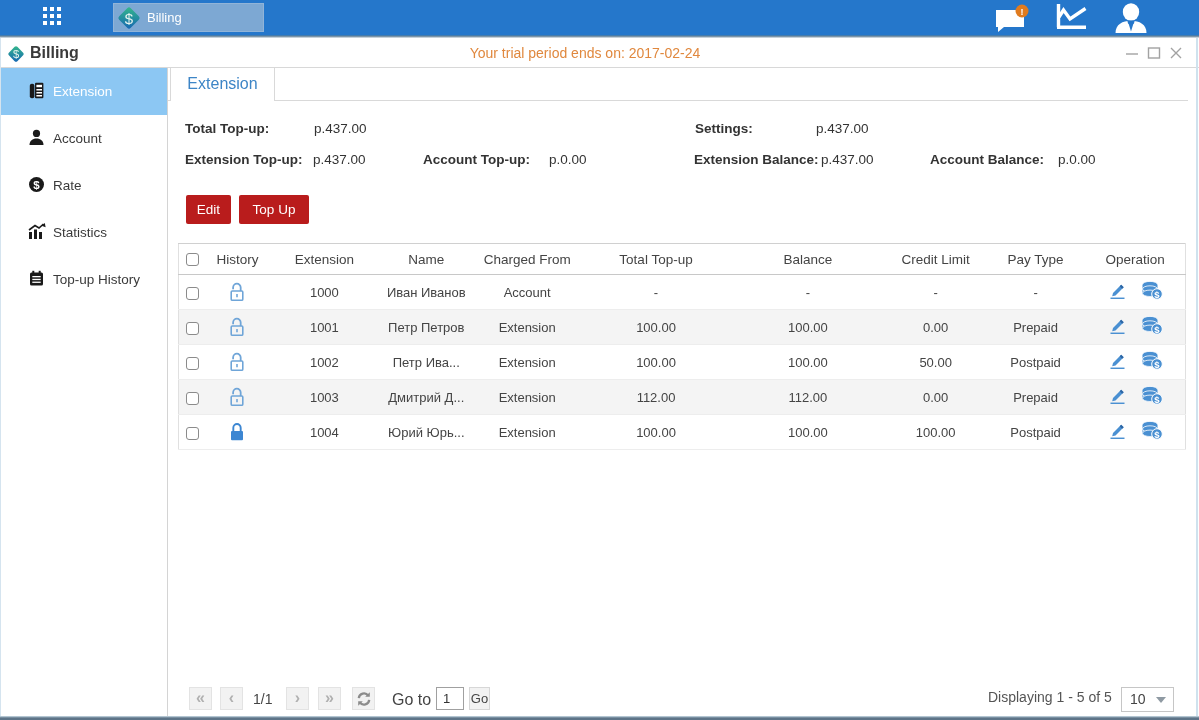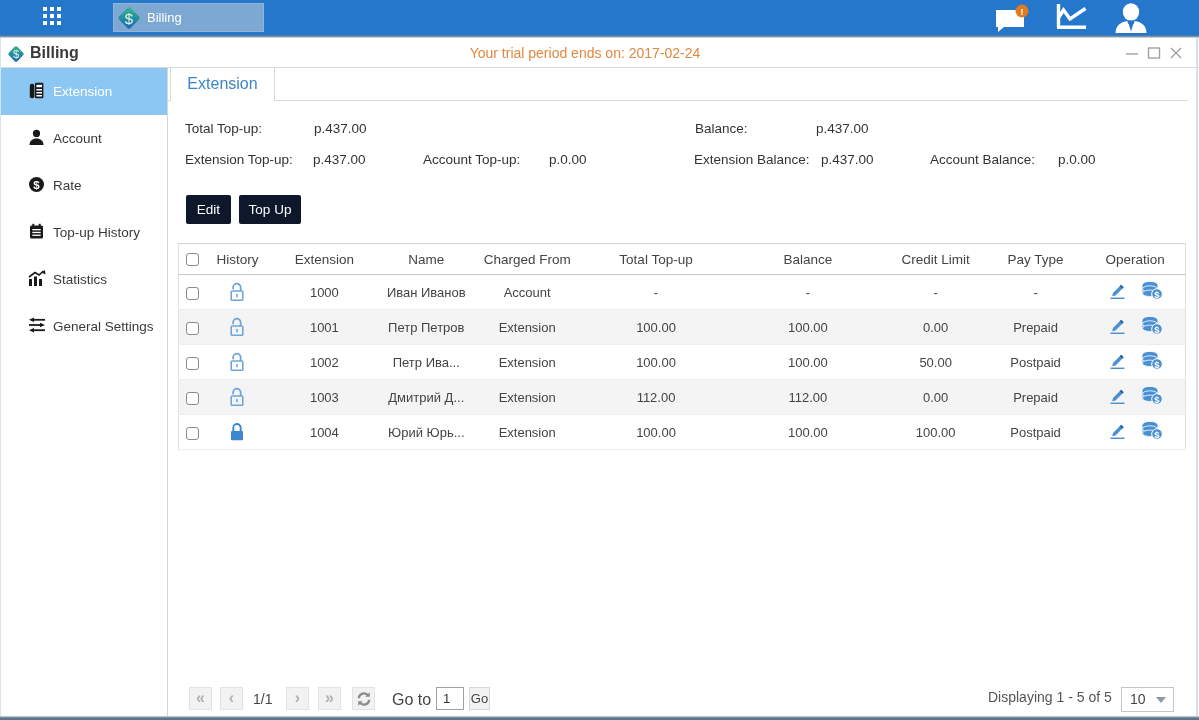--- a/index.html
+++ b/index.html
@@ -37,22 +37,22 @@
 
 .main { position:absolute; left:168px; top:68px; width:1031px; height:650px;
   background:#fff; }
 .tabline { position:absolute; left:0; top:32px; width:1020px; height:1px;
   background:#d9d9d9; }
 .tab { position:absolute; left:2px; top:0px; width:105px; height:33px;
   background:#fff; border-left:1px solid #d9d9d9; border-right:1px solid #d9d9d9;
   text-align:center; line-height:32px; font-size:16px; color:#3d85c6; }
 
 .sumrow { position:absolute; font-size:13.5px; color:#333; }
-.sumrow b { font-weight:normal;margin-top:44px; }
-.btn { position:absolute; background:#0f172a; color:#fff; font-size:13.5px;
+.sumrow b { font-weight:bold;margin-top:44px; }
+.btn { position:absolute; background:#b91c1c; color:#fff; font-size:13.5px;
   text-align:center; border-radius:2px; line-height:29px; height:29px; }
 
 table.grid { position:absolute; left:10px; top:175px; width:1008px;
   border-collapse:collapse; font-size:13px; color:#444;
   border:1px solid #e0e0e0; border-top:1px solid #d0d0d0; }
 table.grid th { font-weight:normal; font-size:13.5px; color:#444; height:31px;
   border-bottom:1px solid #c8c8c8; }
 table.grid td { height:35px; text-align:center; border-bottom:1px solid #ededed; }
 table.grid tr.odd td { background:#f4f4f4; }
 .cb { display:inline-block; width:13px; height:13px; border:1px solid #8b8b8b;
@@ -156,62 +156,54 @@
           <rect x="8.4" y="13" width="5.6" height="1.5" fill="#fff"></rect>
         </svg></span>Extension</div>
   <div class="mitem"><span class="mico"><svg width="17" height="17" viewBox="0 0 17 17">
           <circle cx="8.5" cy="4.4" r="3.6" fill="#1a1a1a"></circle>
           <path d="M1.5 16 c0-4.4 3.1-6.6 7-6.6 c3.9 0 7 2.2 7 6.6 z" fill="#1a1a1a"></path>
         </svg></span>Account</div>
   <div class="mitem"><span class="mico"><svg width="17" height="17" viewBox="0 0 17 17">
           <circle cx="8.5" cy="8.5" r="7.5" fill="#1a1a1a"></circle>
           <text x="8.5" y="12.6" font-size="11.5" font-weight="bold" fill="#fff" text-anchor="middle" font-family="Liberation Sans">$</text>
         </svg></span>Rate</div>
+  <div class="mitem"><span class="mico"><svg width="18" height="17" viewBox="0 0 18 17">
+          <rect x="1" y="9" width="3" height="7" fill="#1a1a1a"></rect>
+          <rect x="6" y="6.5" width="3" height="9.5" fill="#1a1a1a"></rect>
+          <rect x="11" y="9" width="3" height="7" fill="#1a1a1a"></rect>
+          <path d="M1 7 L7 2.5 L11 5 L15.5 1" fill="none" stroke="#1a1a1a" stroke-width="1.6"></path>
+          <path d="M16.8 0 l0.8 4.2 l-4-1.5 z" fill="#1a1a1a"></path>
+        </svg></span>Statistics</div>
   <div class="mitem"><span class="mico"><svg width="17" height="17" viewBox="0 0 17 17">
           <rect x="2" y="2.5" width="13" height="13" rx="1.5" fill="#1a1a1a"></rect>
           <rect x="4.3" y="0.8" width="2" height="3.4" fill="#1a1a1a"></rect>
           <rect x="10.7" y="0.8" width="2" height="3.4" fill="#1a1a1a"></rect>
           <rect x="4.3" y="6" width="8.4" height="1.3" fill="#fff"></rect>
           <rect x="4.3" y="8.8" width="8.4" height="1.3" fill="#fff"></rect>
           <rect x="4.3" y="11.6" width="8.4" height="1.3" fill="#fff"></rect>
         </svg></span>Top-up History</div>
-  <div class="mitem"><span class="mico"><svg width="18" height="17" viewBox="0 0 18 17">
-          <rect x="1" y="9" width="3" height="7" fill="#1a1a1a"></rect>
-          <rect x="6" y="6.5" width="3" height="9.5" fill="#1a1a1a"></rect>
-          <rect x="11" y="9" width="3" height="7" fill="#1a1a1a"></rect>
-          <path d="M1 7 L7 2.5 L11 5 L15.5 1" fill="none" stroke="#1a1a1a" stroke-width="1.6"></path>
-          <path d="M16.8 0 l0.8 4.2 l-4-1.5 z" fill="#1a1a1a"></path>
-        </svg></span>Statistics</div>
-  <div class="mitem"><span class="mico"><svg width="18" height="16" viewBox="0 0 18 16">
-          <path d="M3.5 2.8 H17" stroke="#1a1a1a" stroke-width="1.8"></path>
-          <path d="M6 0.6 L1 2.8 L6 5 z" fill="#1a1a1a"></path>
-          <path d="M1 8 H14.5" stroke="#1a1a1a" stroke-width="1.8"></path>
-          <path d="M12 5.8 L17 8 L12 10.2 z" fill="#1a1a1a"></path>
-          <path d="M3.5 13.2 H17" stroke="#1a1a1a" stroke-width="1.8"></path>
-          <path d="M6 11 L1 13.2 L6 15.4 z" fill="#1a1a1a"></path>
-        </svg></span>General Settings</div>
 </div>
 
 <div class="main">
   <div class="tabline"></div>
   <div class="tab">Extension</div>
   <div class="sumrow" style="left:17px; top:53px"><b>Total Top-up:</b></div>
   <div class="sumrow" style="left:146px; top:53px">p.437.00</div>
-  <div class="sumrow" style="left:527px; top:53px"><b>Balance:</b></div>
+  <div class="sumrow" style="left:527px; top:53px"><b>Settings:</b></div>
   <div class="sumrow" style="left:648px; top:53px">p.437.00</div>
   <div class="sumrow" style="left:17px; top:84px"><b>Extension Top-up:</b></div>
   <div class="sumrow" style="left:145px; top:84px">p.437.00</div>
   <div class="sumrow" style="left:255px; top:84px"><b>Account Top-up:</b></div>
   <div class="sumrow" style="left:381px; top:84px">p.0.00</div>
   <div class="sumrow" style="left:526px; top:84px"><b>Extension Balance:</b></div>
   <div class="sumrow" style="left:653px; top:84px">p.437.00</div>
   <div class="sumrow" style="left:762px; top:84px"><b>Account Balance:</b></div>
   <div class="sumrow" style="left:890px; top:84px">p.0.00</div>
   <div class="btn" style="left:18px; top:127px; width:45px;">Edit</div>
-  <div class="btn" style="left:71px; top:127px; width:62px;">Top Up</div>
+  <div class="btn" style="left:71px; top:127px; width:70px;">Top Up</div>
   <table class="grid">
     <colgroup>
       <col style="width:28px">
         <col style="width:62px">
         <col style="width:112px">
       <col style="width:92px">
         <col style="width:110px">
         <col style="width:148px">
       <col style="width:156px">
         <col style="width:100px">

